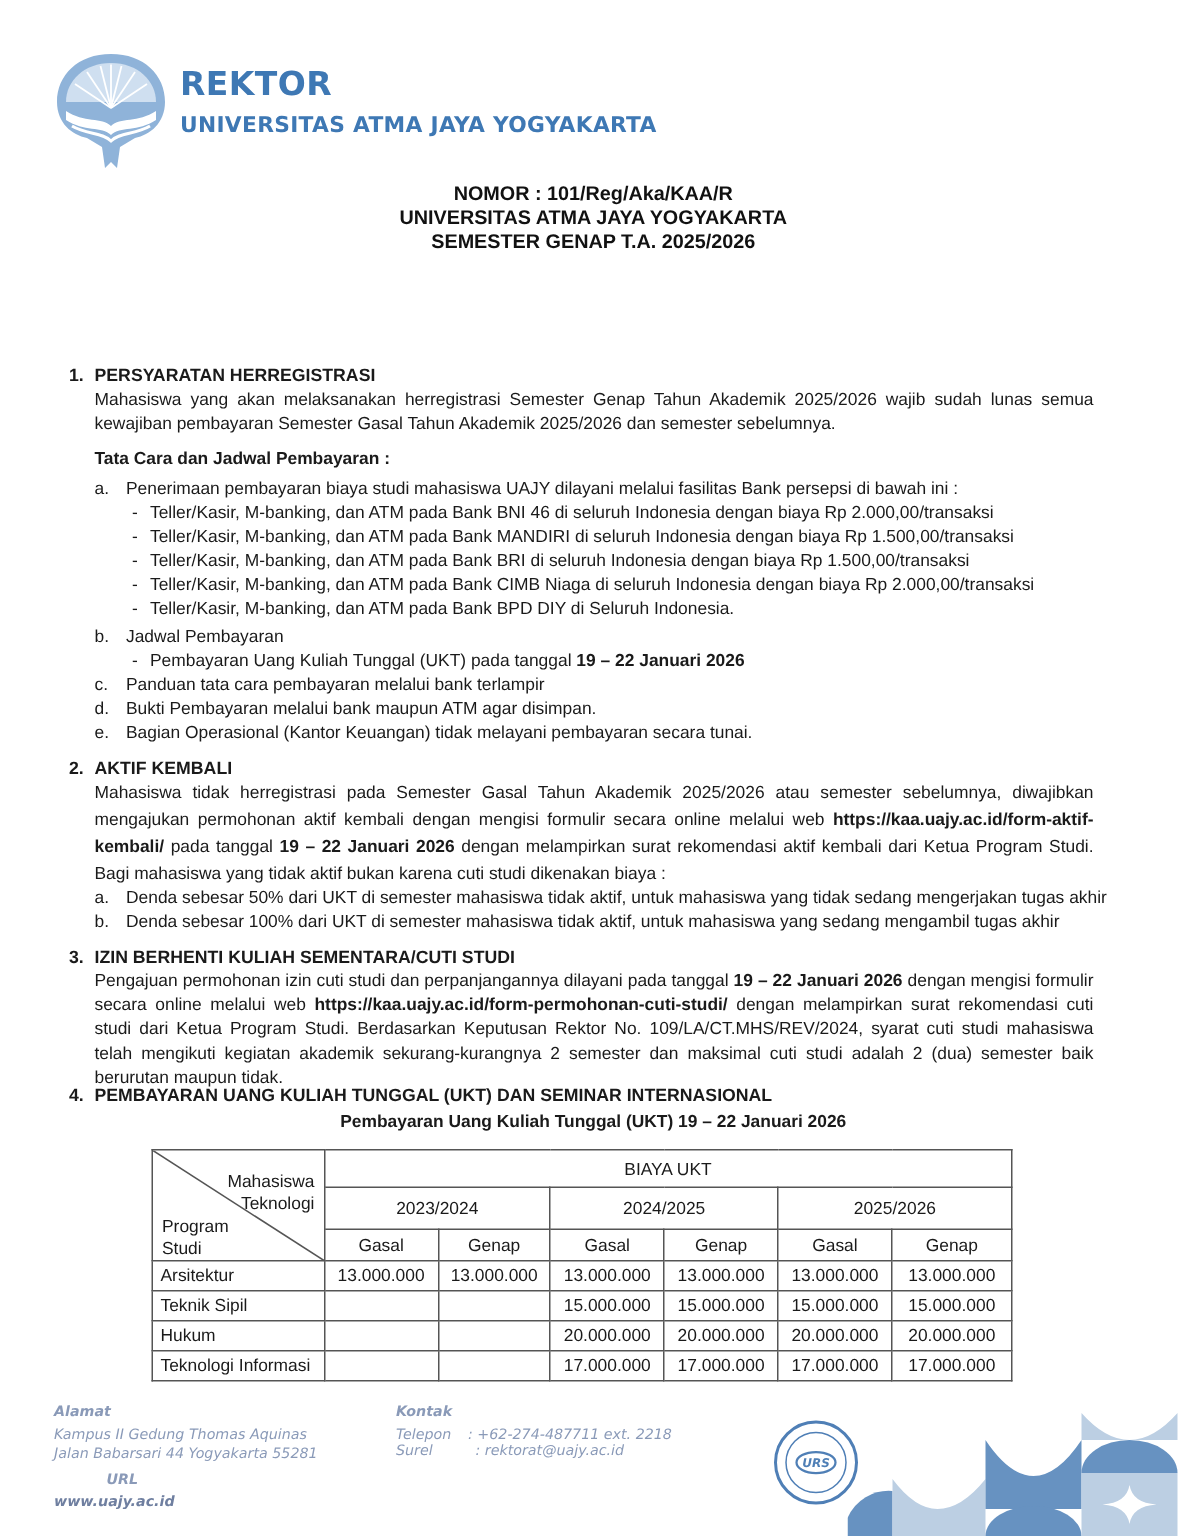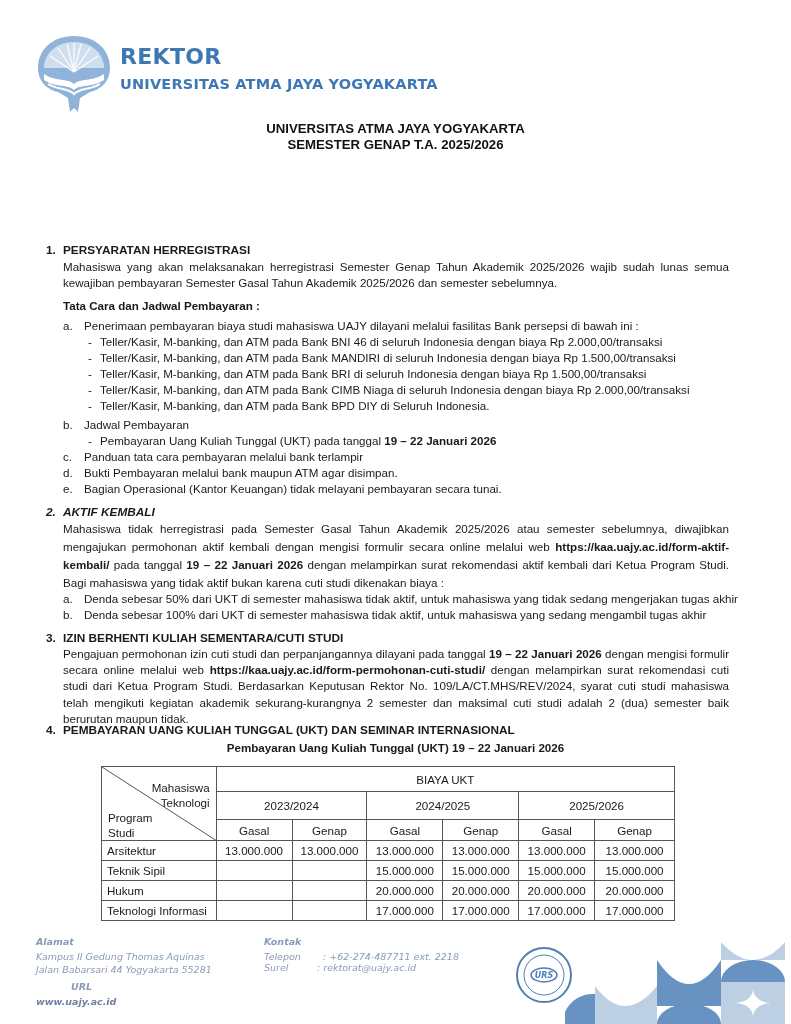--- a/index.html
+++ b/index.html
@@ -64,20 +64,21 @@
       <line x1="40" y1="40" x2="64" y2="24"></line>
     </g>
     <path d="M10 42 C22 50 34 46 40 52 C46 46 58 50 70 42 L70 48 C58 56 46 52 40 58 C34 52 22 56 10 48 Z" fill="#ffffff"></path>
     <path d="M14 52 C24 58 34 56 40 62 C46 56 56 58 66 52" fill="none" stroke="#ffffff" stroke-width="2"></path>
   </svg>
   <div class="brand-title">REKTOR</div>
   <div class="brand-sub">UNIVERSITAS ATMA JAYA YOGYAKARTA</div>
 </div>
 
 <div class="title-block">
+  <div>NOMOR : 101/Reg/Aka/KAA/R</div>
   <div>UNIVERSITAS ATMA JAYA YOGYAKARTA</div>
   <div>SEMESTER GENAP T.A. 2025/2026</div>
 </div>
 
 <div class="section" style="top:0;">
   <div class="sec-head" style="top:242px;">
     <span class="sec-num">1.</span><span>PERSYARATAN HERREGISTRASI</span>
   </div>
   <div class="para" style="top:259px;">Mahasiswa yang akan melaksanakan herregistrasi Semester Genap Tahun Akademik 2025/2026 wajib sudah lunas semua kewajiban pembayaran Semester Gasal Tahun Akademik 2025/2026 dan semester sebelumnya.</div>
   <div class="sub-head" style="top:298px;">Tata Cara dan Jadwal  Pembayaran :</div>
@@ -100,21 +101,21 @@
   </div>
   <div class="list-item" style="top:465px;">
     <span class="mk">d.</span><span>Bukti Pembayaran melalui bank maupun ATM agar disimpan.</span>
   </div>
   <div class="list-item" style="top:481px;">
     <span class="mk">e.</span><span>Bagian Operasional (Kantor Keuangan) tidak  melayani pembayaran secara tunai.</span>
   </div>
 </div>
 
 <div class="section" style="top:0;">
-  <div class="sec-head" style="top:504px;font-style:italic;">
+  <div class="sec-head" style="top:504px;">
     <span class="sec-num">2.</span><span>AKTIF KEMBALI</span>
   </div>
   <div class="para" style="top:520px; line-height:18px;"><span>Mahasiswa tidak herregistrasi pada Semester Gasal Tahun Akademik 2025/2026 atau semester sebelumnya, diwajibkan mengajukan permohonan aktif kembali dengan mengisi formulir secara online melalui web </span><b>https://kaa.uajy.ac.id/form-aktif-kembali/</b><span> pada tanggal </span><b>19 – 22 Januari 2026</b><span> dengan melampirkan surat rekomendasi aktif kembali dari Ketua Program Studi. Bagi mahasiswa yang tidak aktif bukan karena cuti studi dikenakan biaya :</span></div>
   <div class="list-item" style="top:591px;">
     <span class="mk">a.</span><span>Denda sebesar 50% dari UKT di semester mahasiswa tidak aktif, untuk mahasiswa yang tidak sedang mengerjakan tugas akhir</span>
   </div>
   <div class="list-item" style="top:607px;">
     <span class="mk">b.</span><span>Denda sebesar 100% dari UKT di semester mahasiswa tidak aktif, untuk mahasiswa yang sedang mengambil tugas akhir</span>
   </div>
 </div>
@@ -210,21 +211,21 @@
 
 <div class="footer">
   <div class="f-label" style="left:36px; top:6px;">Alamat</div>
   <div class="f-text" style="left:36px; top:20px;">Kampus II Gedung Thomas Aquinas</div>
   <div class="f-text" style="left:36px; top:33px;">Jalan Babarsari 44 Yogyakarta 55281</div>
   <div class="f-label" style="left:36px; top:51px;margin-left:35px;">URL</div>
   <div class="f-url" style="left:36px; top:66px;">www.uajy.ac.id</div>
 
   <div class="f-label" style="left:264px; top:6px;">Kontak</div>
   <div class="f-text" style="left:264px; top:20px;">Telepon</div>
-  <div class="f-text" style="left:323px; top:20px;text-align:right;">: +62-274-487711 ext. 2218</div>
+  <div class="f-text" style="left:312px; top:20px;text-align:right;">: +62-274-487711 ext. 2218</div>
   <div class="f-text" style="left:264px; top:31px;">Surel</div>
   <div class="f-text" style="left:317px; top:31px;">: rektorat@uajy.ac.id</div>
 
   <svg class="seal" viewBox="0 0 58 58">
     <circle cx="29" cy="29" r="27" fill="#ffffff" stroke="#4f7fb6" stroke-width="2"></circle>
     <circle cx="29" cy="29" r="20" fill="none" stroke="#4f7fb6" stroke-width="1"></circle>
     <ellipse cx="29" cy="29" rx="13" ry="7" fill="none" stroke="#4f7fb6" stroke-width="1.5"></ellipse>
     <text x="29" y="32" text-anchor="middle" font-size="8" font-weight="bold" fill="#4f7fb6" font-family="DejaVu Sans, sans-serif">URS</text>
   </svg>
 

